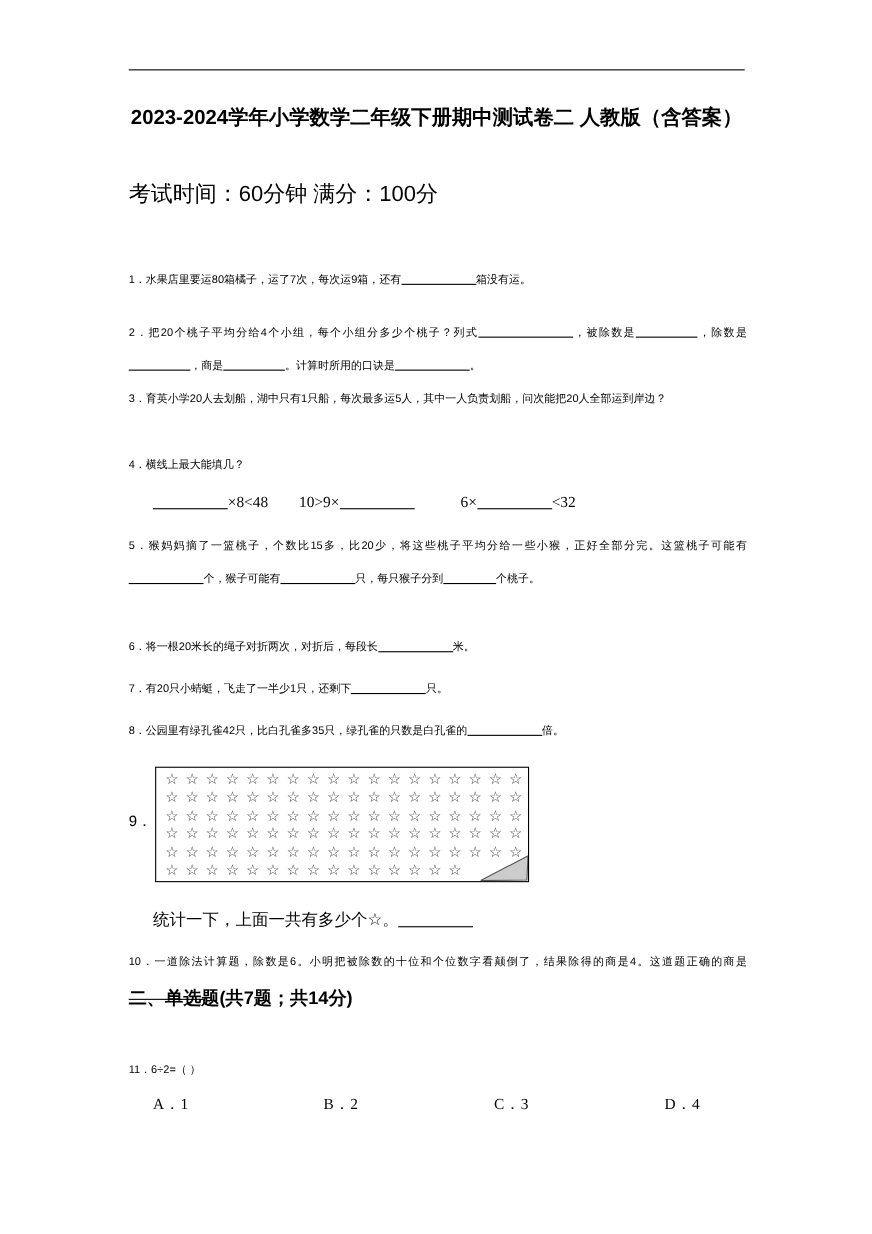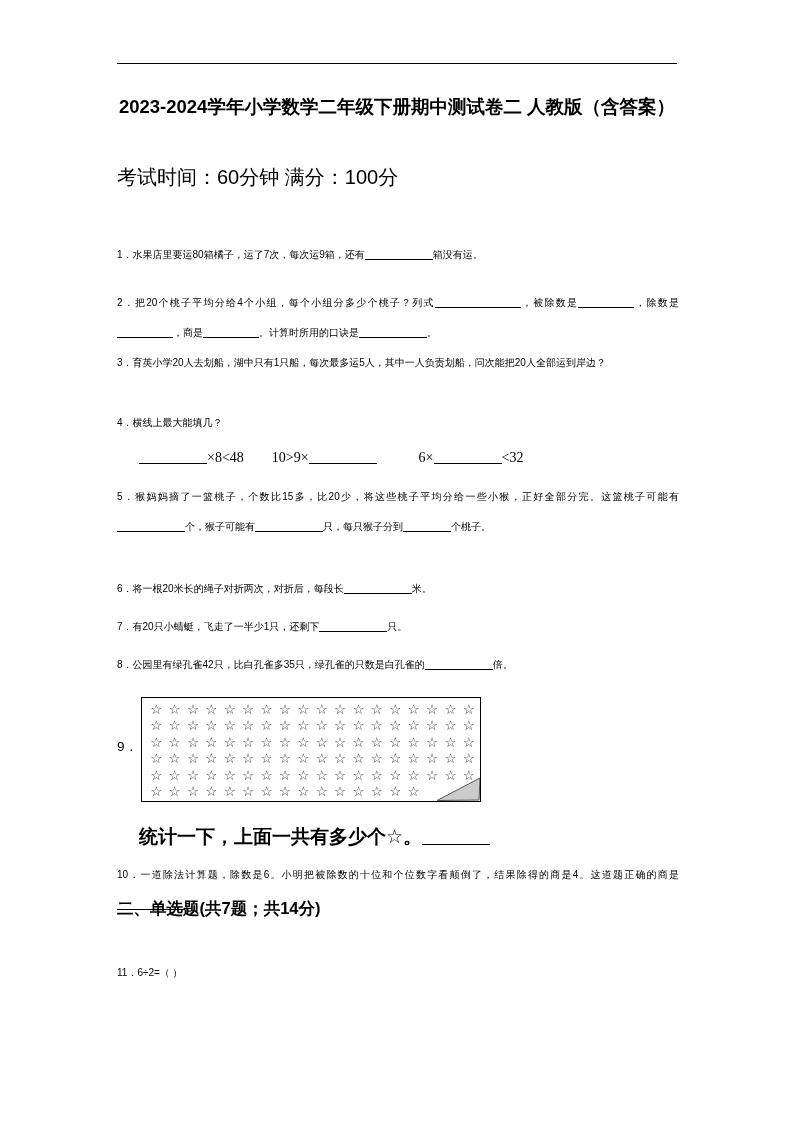--- a/index.html
+++ b/index.html
@@ -157,23 +157,22 @@
     top: 738px;
     font-family: "Liberation Sans", "DejaVu Sans", sans-serif;
     font-size: 13.6px;
   }
 
   .q9sub {
     position: absolute;
     left: 139px;
     top: 824px;
     font-family: "Liberation Sans", "DejaVu Sans", sans-serif;
-    font-size: 19px;
+    font-size: 15px;
     line-height: 26px;
-    font-weight: bold;
   }
 
   .choices {
     position: absolute;
     left: 117px;
     width: 562px;
     font-family: "Liberation Serif", "DejaVu Serif", serif;
     font-size: 14px;
     line-height: 24px;
     height: 24px;
@@ -261,14 +260,20 @@
   <div class="q" style="top:860px">
     <span>10．一道除法计算题，除数是6。小明把被除数的十位和个位数字看颠倒了，结果除得的商是4。这道题正确的商是</span><span class="bl bl-l"></span><span>。</span>
   </div>
 
   <div class="section-head s2">二、单选题(共7题；共14分)</div>
 
   <div class="q" style="top:958px">
     <span>11．6÷2=（        ）</span>
   </div>
 
+  <div class="choices" style="top:993px">
+    <span class="opt" style="left:22px">A．1</span>
+    <span class="opt" style="left:177px">B．2</span>
+    <span class="opt" style="left:332px">C．3</span>
+    <span class="opt" style="left:487px">D．4</span>
+  </div>
 
 </div>
 
 </body></html>

